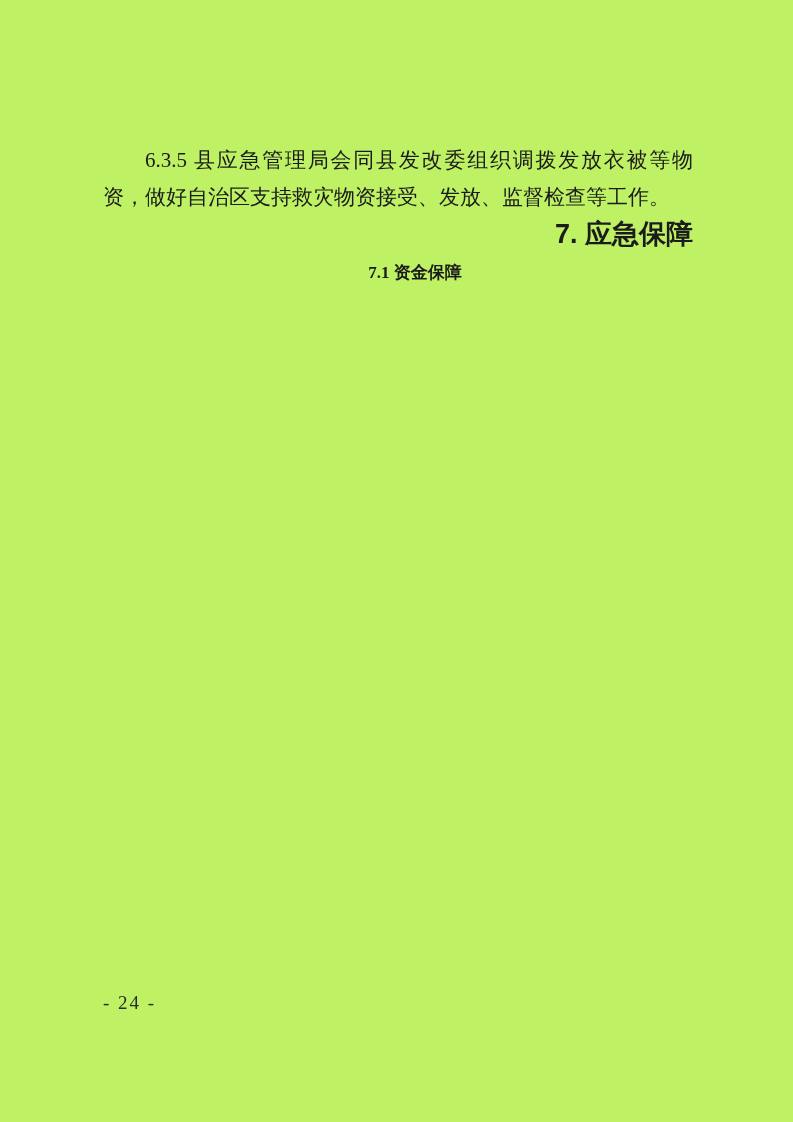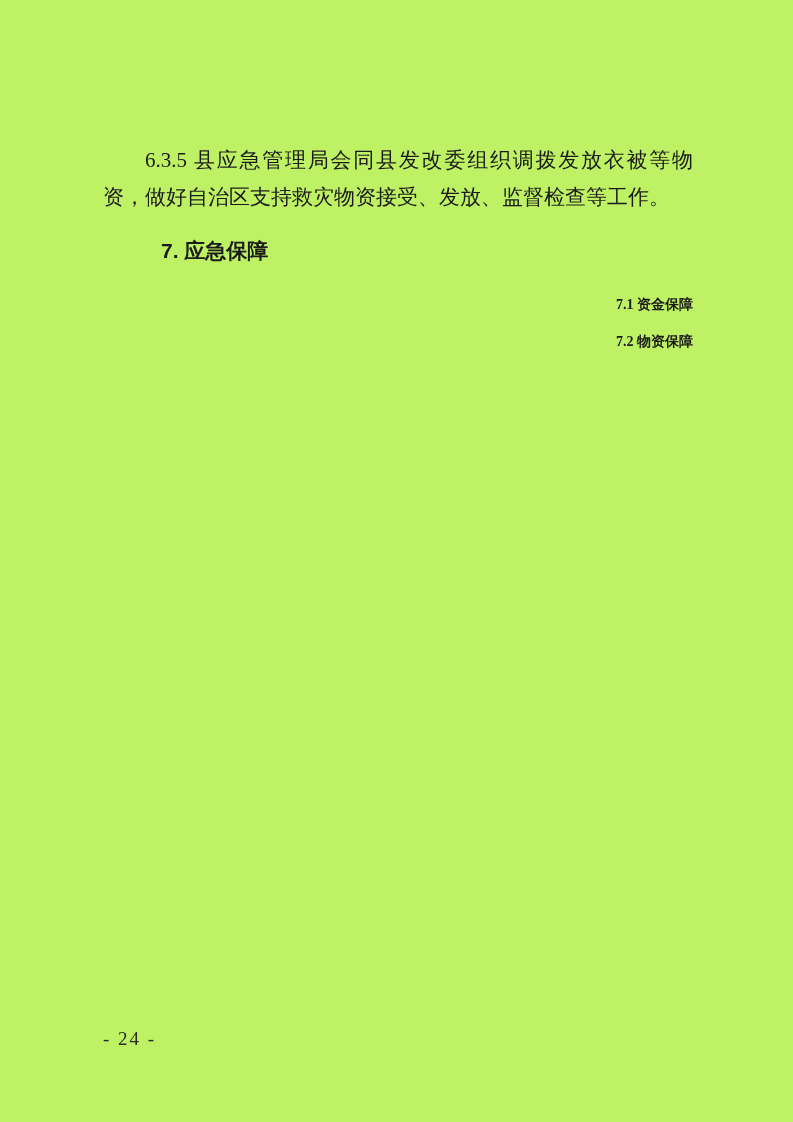--- a/index.html
+++ b/index.html
@@ -27,52 +27,51 @@
     text-align: justify;
     text-justify: inter-ideograph;
     word-break: break-all;
   }
   .para {
     margin: 0;
     padding: 0;
     text-indent: 2em;
   }
   .heading-1 {
-    margin: 16px;
+    margin: 0;
     padding: 0;
     text-indent: 2em;
     font-family: "Liberation Sans", "DejaVu Sans", sans-serif;
     font-weight: 700;
-    font-size: 21px;
+    font-size: 27px;
     line-height: 37.2px;
-    text-align: left;
+    text-align: right;
   }
   .heading-2 {
     margin: 0;
     padding: 0;
     text-indent: 2em;
     font-weight: 700;
-    font-size: 14px;
+    font-size: 17px;
     line-height: 37.2px;
-    text-align: right;
+    text-align: center;
   }
   .page-number {
     position: absolute;
     left: 103px;
-    top: 1028px;
+    top: 992px;
     font-size: 19px;
     line-height: 22px;
     letter-spacing: 2px;
     color: #2a2a2a;
   }
 </style>
 </head>
 <body>
 
 <div class="page">
   <div class="doc-body">
       <p class="para">6.3.5 县应急管理局会同县发改委组织调拨发放衣被等物资，做好自治区支持救灾物资接受、发放、监督检查等工作。</p>
       <p class="heading-1">7. 应急保障</p>
       <p class="heading-2">7.1 资金保障</p>
-      <p class="heading-2">7.2 物资保障</p>
     </div>
   <div class="page-number">- 24 -</div>
 </div>
 
 </body></html>

